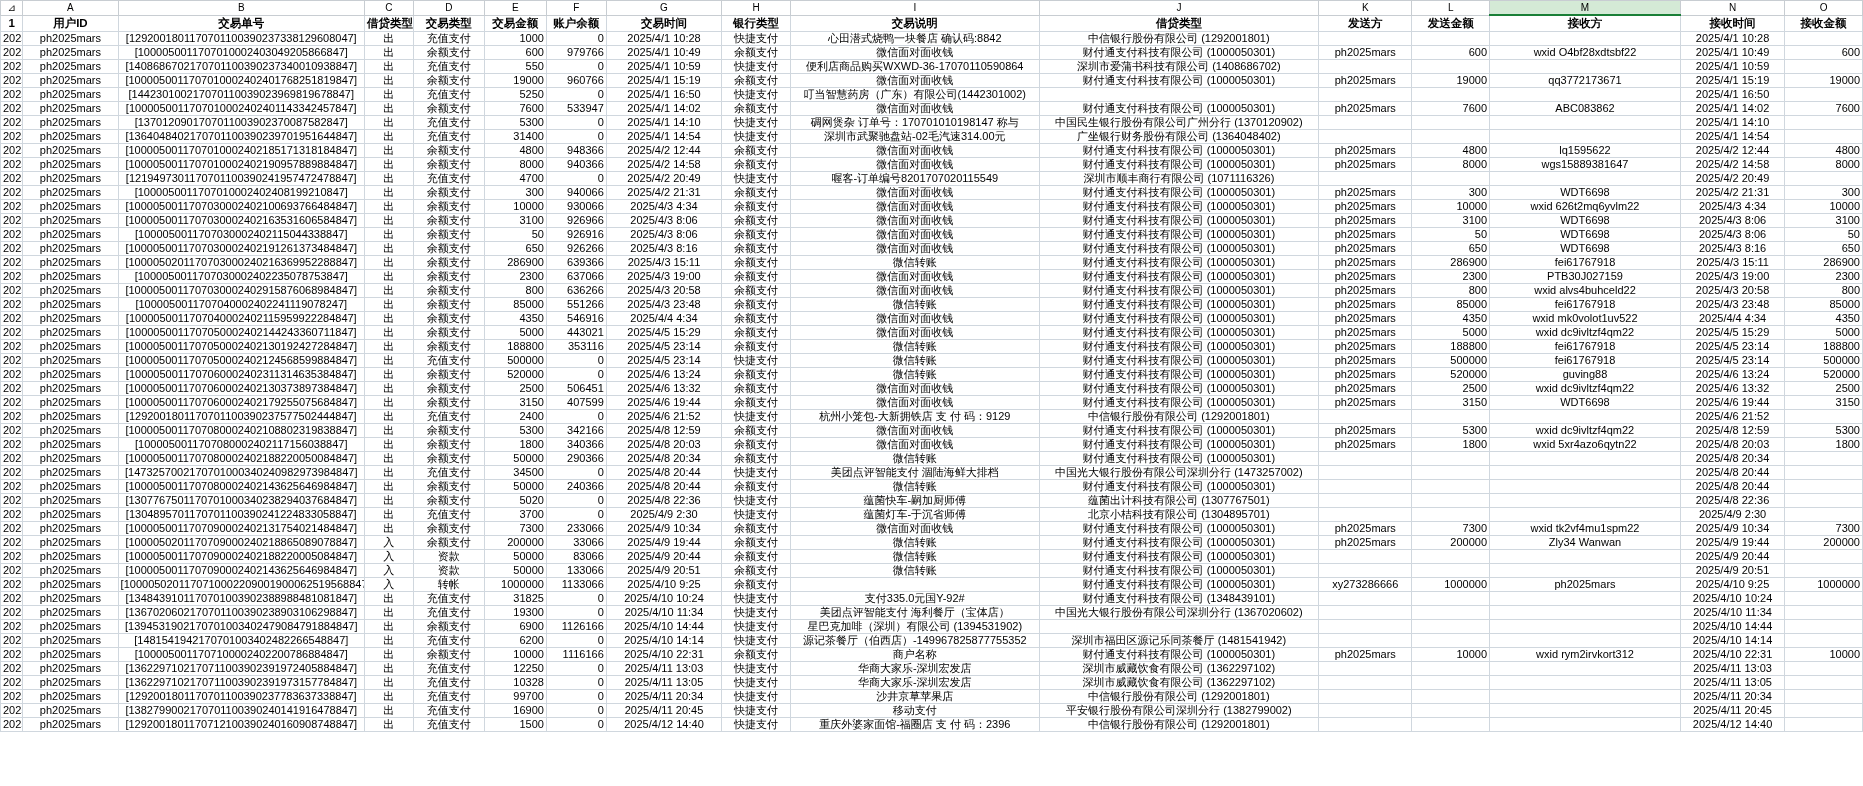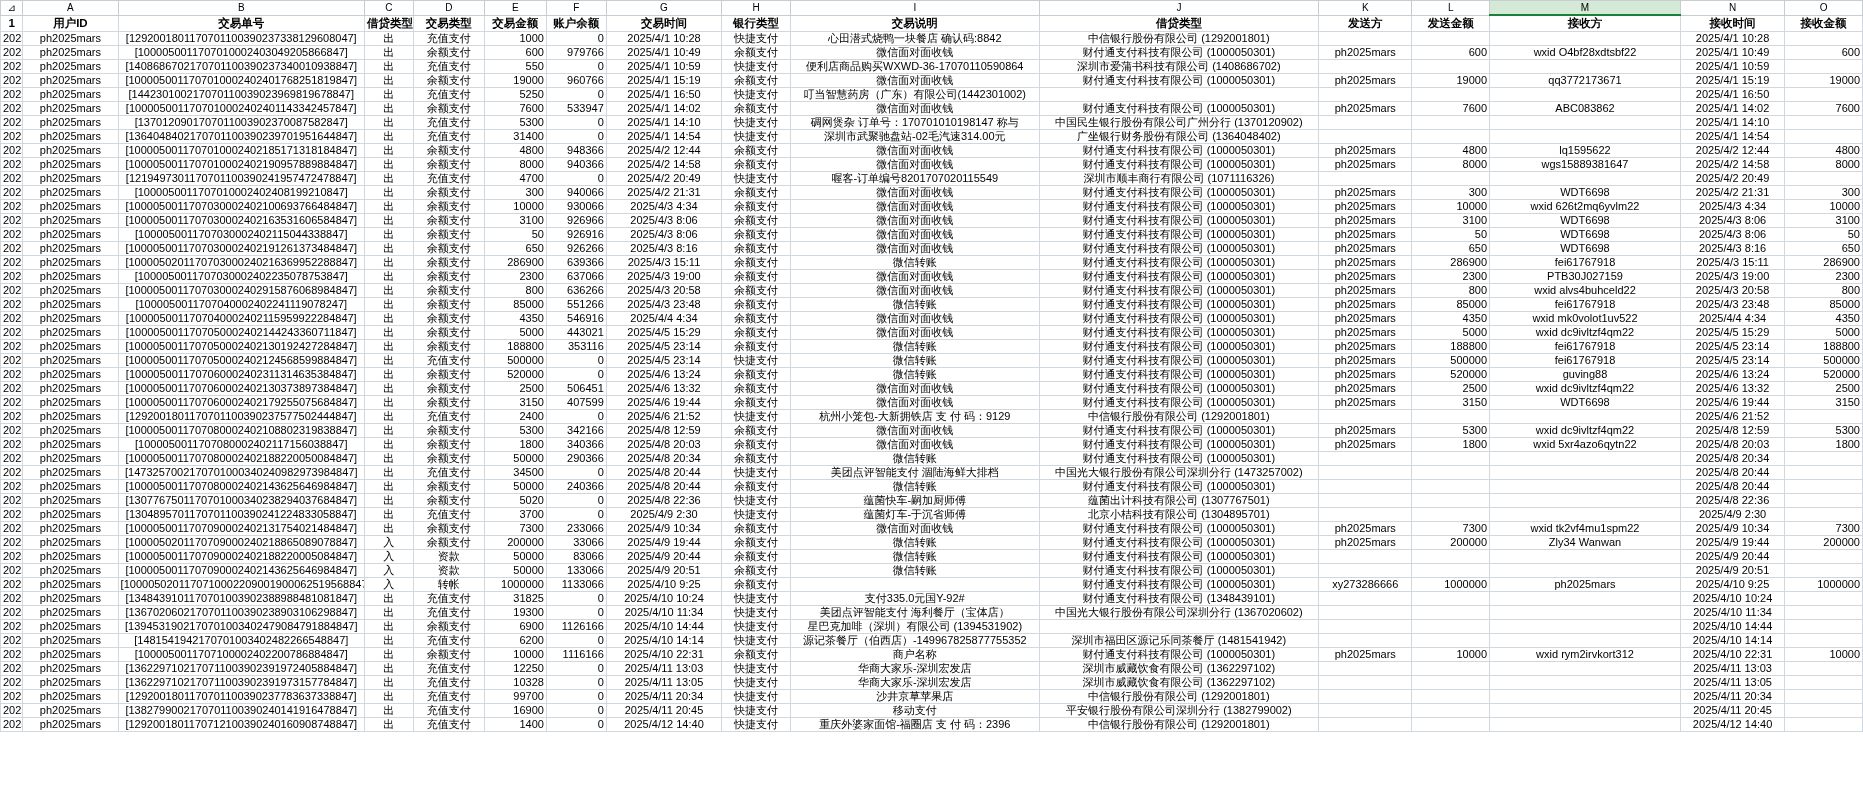--- a/index.html
+++ b/index.html
@@ -1016,21 +1016,21 @@
           <td class="c-center selcol"></td>
           <td class="c-center">2025/4/11 20:45</td>
           <td class="c-right"></td>
         </tr>
         <tr>
           <td class="rownum">2025/4/12 14:40</td>
           <td class="c-center">ph2025mars</td>
           <td class="c-left">[1292001801170712100390240160908748847]</td>
           <td class="c-center">出</td>
           <td class="c-center">充值支付</td>
-          <td class="c-right">1400</td>
+          <td class="c-right">1500</td>
           <td class="c-right">0</td>
           <td class="c-center">2025/4/12 14:40</td>
           <td class="c-center">快捷支付</td>
           <td class="c-center">重庆外婆家面馆-福圈店 支 付 码：2396</td>
           <td class="c-center">中信银行股份有限公司 (1292001801)</td>
           <td class="c-center"></td>
           <td class="c-right"></td>
           <td class="c-center selcol"></td>
           <td class="c-center">2025/4/12 14:40</td>
           <td class="c-right"></td>

